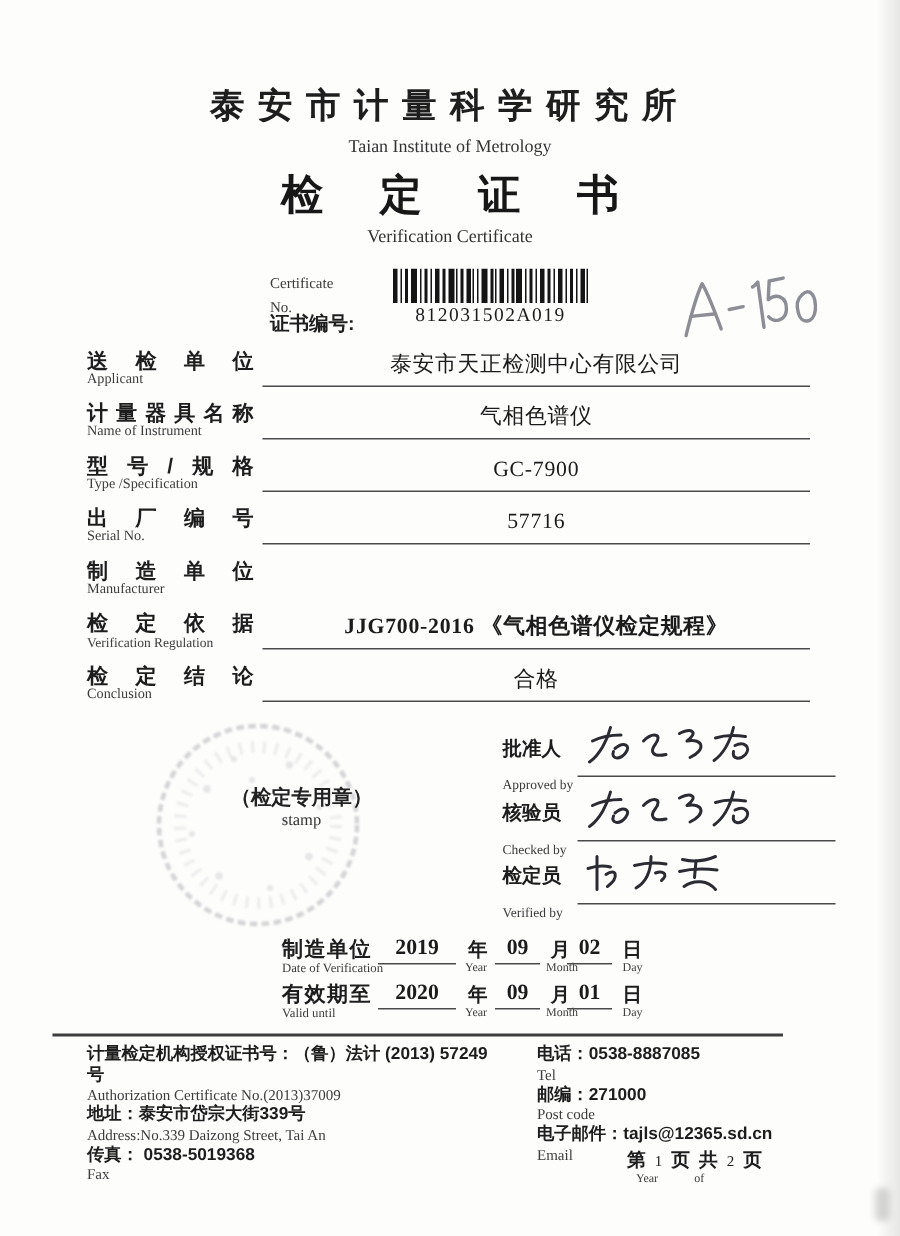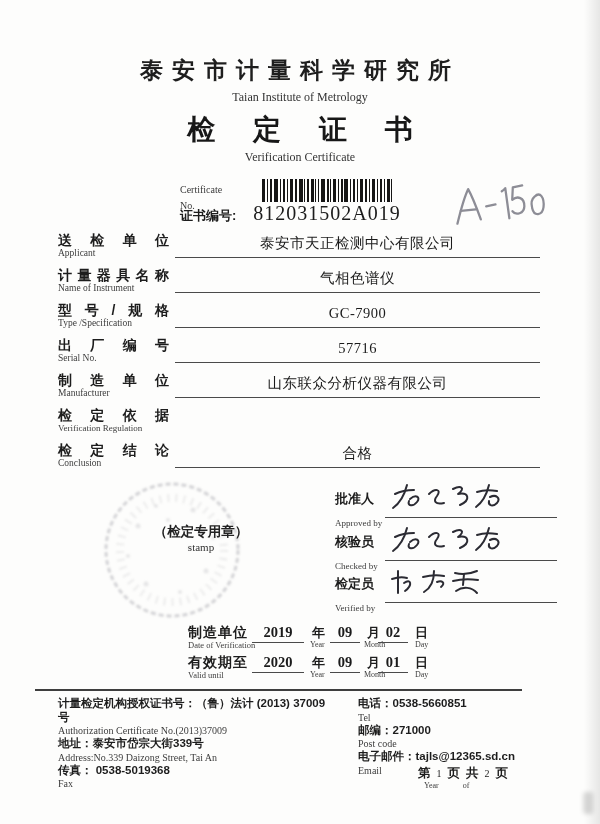--- a/index.html
+++ b/index.html
@@ -19,21 +19,21 @@
   .inst-cn{top:55px;left:0;width:100%;font-size:23px;font-weight:bold;letter-spacing:9px;color:#1e1e1e;}
   .inst-en{top:90px;left:0;width:100%;font-size:12px;color:#333;}
   .title-cn{top:111px;left:0;width:100%;font-size:28px;font-weight:bold;letter-spacing:15px;color:#171717;text-indent:15px;}
   .title-en{top:150px;left:0;width:100%;font-size:12px;color:#333;}
 
   
   .certno-cn{top:166px;left:180px;font-size:13px;font-weight:bold;color:#1d1d1d;margin-top:41px;}
   .certno-en1{top:184px;left:180px;font-size:10px;color:#3a3a3a;}
   .certno-en2{top:200px;left:180px;font-size:10px;color:#3a3a3a;}
   .barcode{top:179px;left:262px;}
-  .barcode-num{top:202px;left:252px;width:150px;font-size:20px;letter-spacing:1px;color:#1c1c1c;}
+  .barcode-num{top:202px;left:252px;width:150px;font-size:13px;letter-spacing:1px;color:#1c1c1c;}
   .handnote{top:180px;left:452px;transform:rotate(-6deg);}
 
   
   .fields{top:231px;left:58px;width:482px;}
   .frow{position:absolute;left:0;width:482px;height:35px;}
   .flabel-cn{position:absolute;left:0;top:1px;width:112px;font-size:14px;font-weight:bold;color:#1d1d1d;text-align:justify;text-align-last:justify;letter-spacing:1px;}
   .flabel-en{position:absolute;left:0;top:17px;font-size:9.5px;color:#3c3c3c;}
   .fline{position:absolute;left:117px;top:0;width:365px;height:26px;border-bottom:1.5px solid #4a4a4a;text-align:center;}
   .fvalue{font-size:14.5px;color:#1b1b1b;line-height:24px;letter-spacing:0.5px;font-family:Liberation Serif, serif;}
 
@@ -164,25 +164,25 @@
       <span class="fline"><span class="fvalue serif">GC-7900</span></span>
     </div>
     <div class="frow" style="top:105px">
       <span class="flabel-cn">出厂编号</span>
       <span class="flabel-en serif">Serial No.</span>
       <span class="fline"><span class="fvalue serif">57716</span></span>
     </div>
     <div class="frow" style="top:140px">
       <span class="flabel-cn">制造单位</span>
       <span class="flabel-en serif">Manufacturer</span>
-      <span class="fline"><span class="fvalue serif">山东联众分析仪器有限公司</span></span>
     </div>
     <div class="frow" style="top:175px">
       <span class="flabel-cn">检定依据</span>
       <span class="flabel-en serif" style="font-size:9px">Verification Regulation</span>
+      <span class="fline"><span class="fvalue serif" style="font-weight:bold">JJG700-2016 《气相色谱仪检定规程》</span></span>
     </div>
     <div class="frow" style="top:210px">
       <span class="flabel-cn">检定结论</span>
       <span class="flabel-en serif">Conclusion</span>
       <span class="fline"><span class="fvalue serif">合格</span></span>
     </div>
   </div>
 
   <div class="abs stamp-ring">
     <svg width="148" height="148" viewBox="0 0 148 148" fill="none">
@@ -280,30 +280,30 @@
       <span class="dunit-en du-me serif">Month</span>
       <span class="dval d serif">01</span>
       <span class="dunit-cn du-d">日</span>
       <span class="dunit-en du-de serif">Day</span>
     </div>
   </div>
 
   <div class="abs divider"></div>
 
   <div class="abs foot-l">
-    <div class="f-cn">计量检定机构授权证书号：（鲁）法计 (2013) 37009 号</div>
+    <div class="f-cn">计量检定机构授权证书号：（鲁）法计 (2013) 57249 号</div>
     <div class="f-en">Authorization Certificate No.(2013)37009</div>
     <div class="f-cn">地址：泰安市岱宗大街339号</div>
     <div class="f-en">Address:No.339 Daizong Street, Tai An</div>
     <div class="f-cn">传真： 0538-5019368</div>
     <div class="f-en">Fax</div>
   </div>
 
   <div class="abs foot-r">
-    <div class="f-cn">电话：0538-5660851</div>
+    <div class="f-cn">电话：0538-8887085</div>
     <div class="f-en">Tel</div>
     <div class="f-cn">邮编：271000</div>
     <div class="f-en">Post code</div>
     <div class="f-cn">电子邮件：tajls@12365.sd.cn</div>
     <div class="f-en">Email</div>
   </div>
 
   <div class="abs pageline">
     <span class="pg-cn">第</span>
     <span class="pg-num">1</span>

